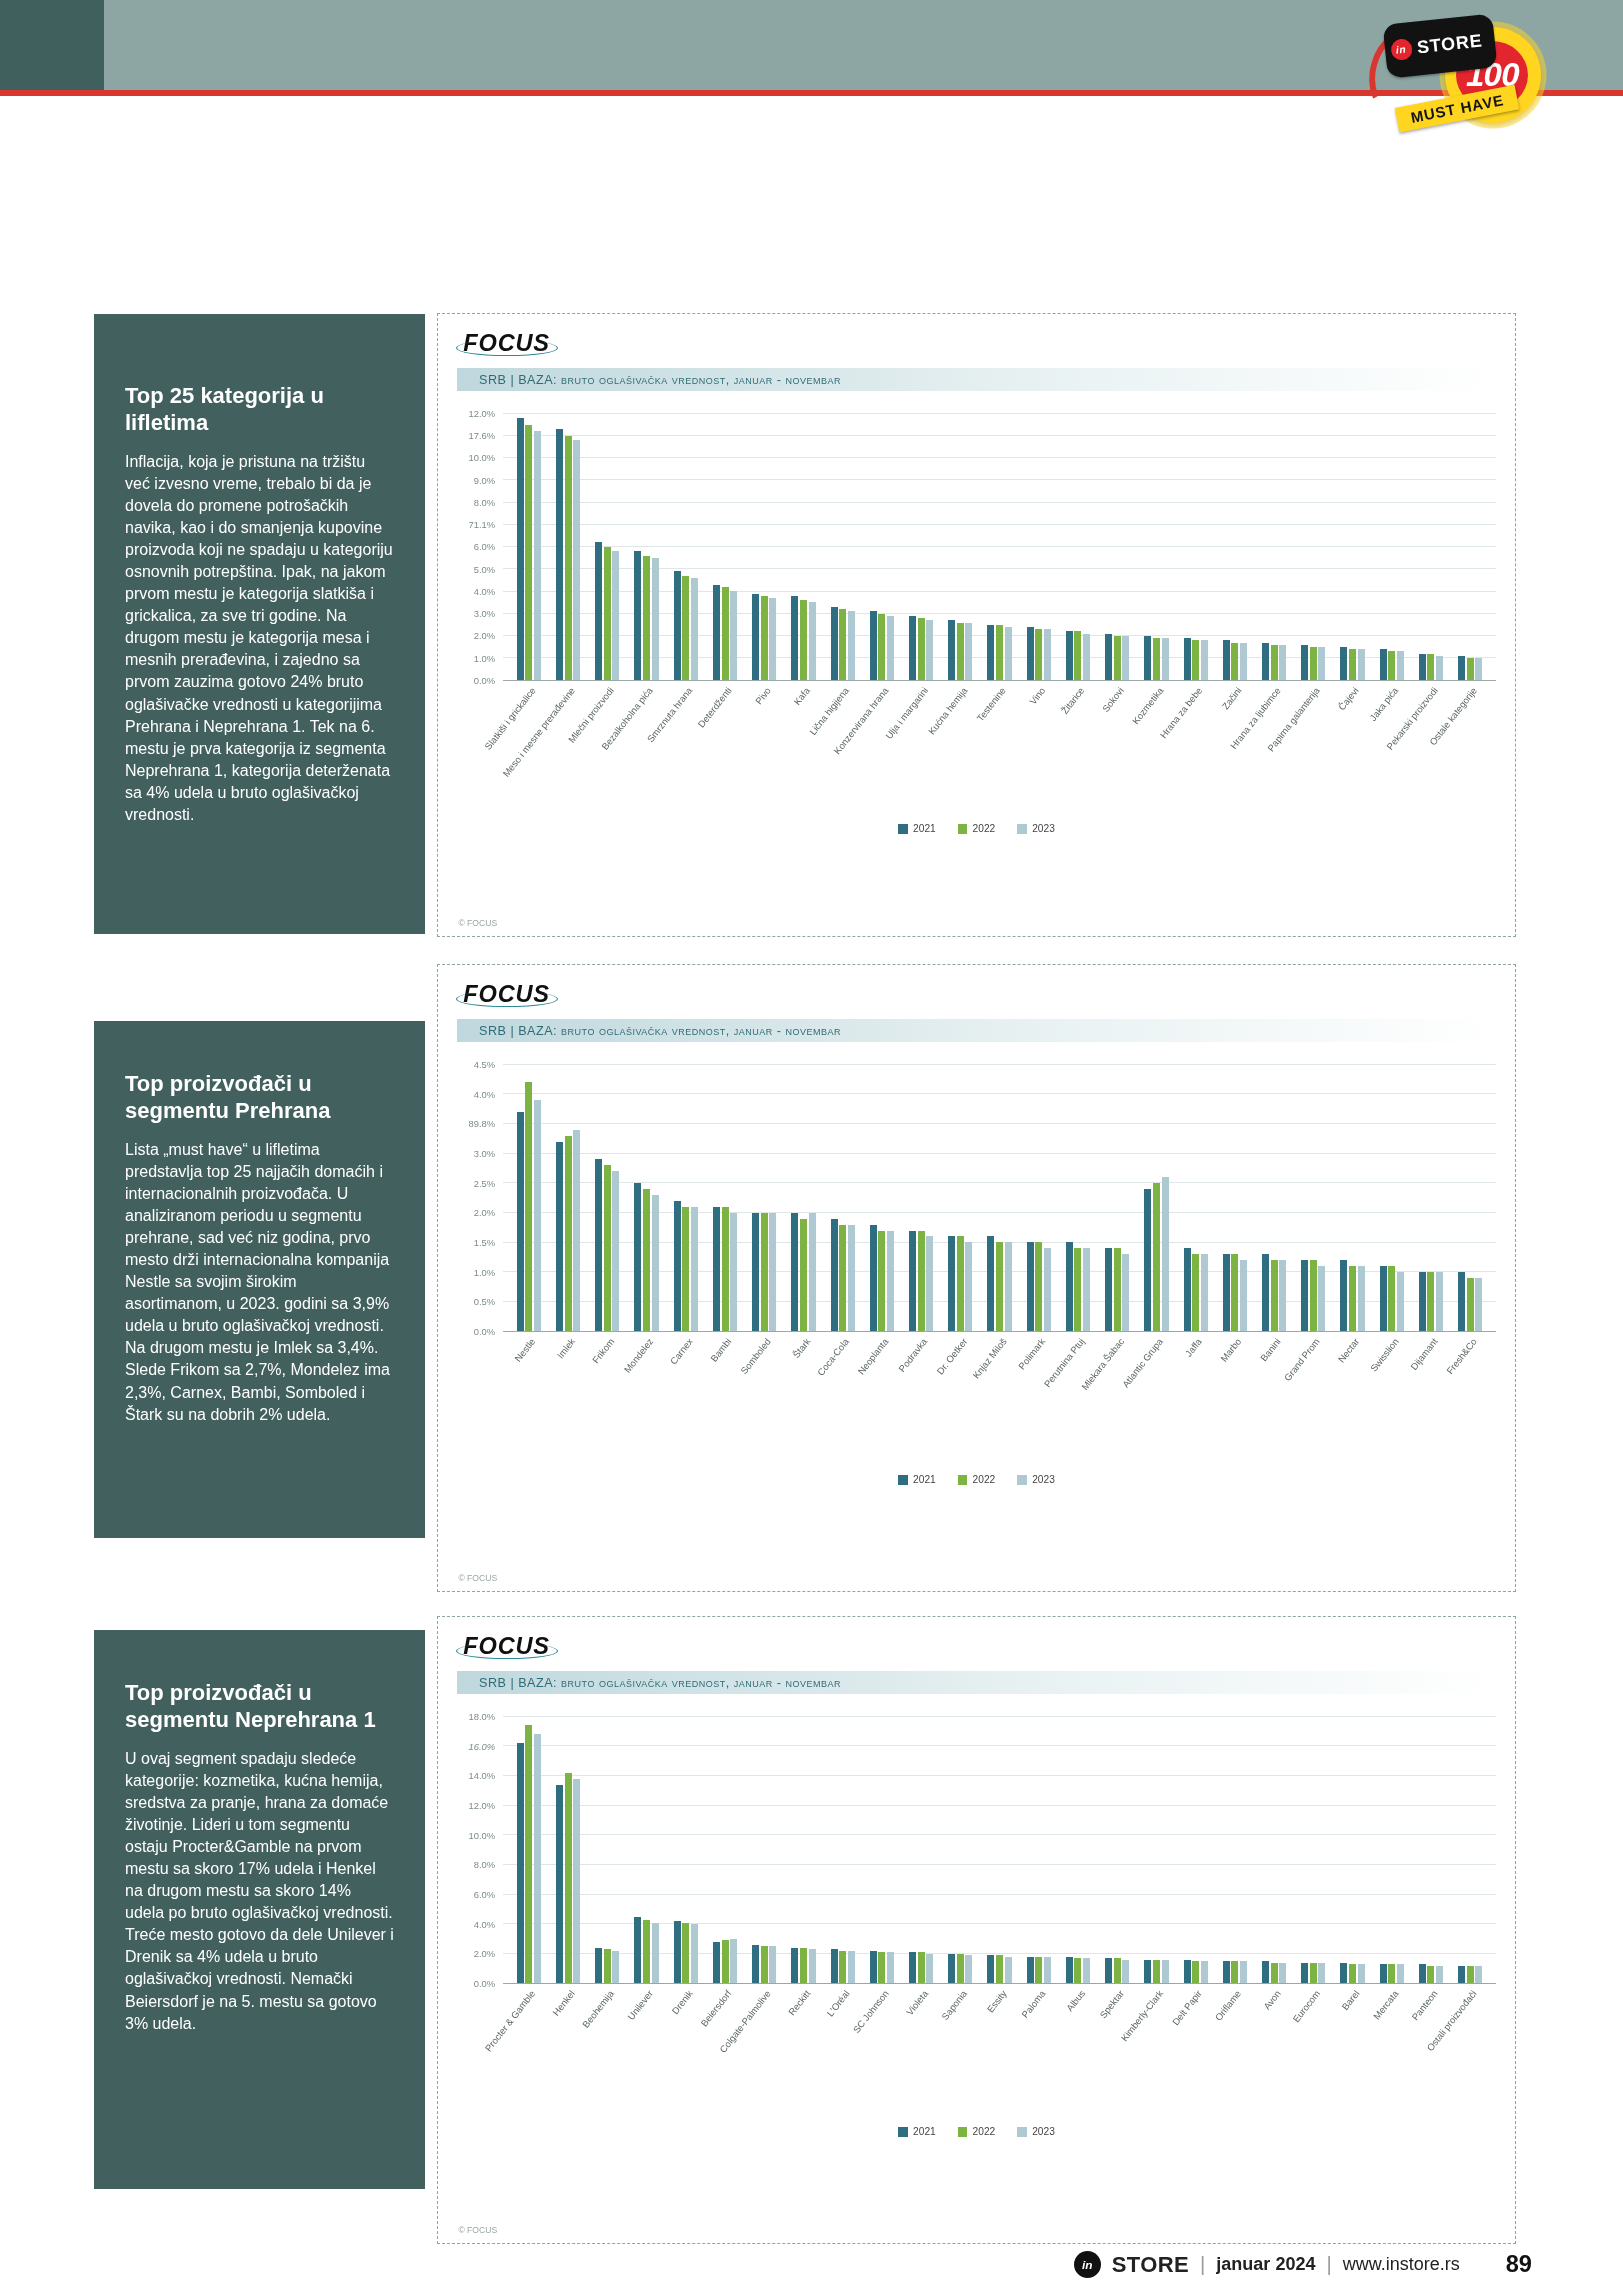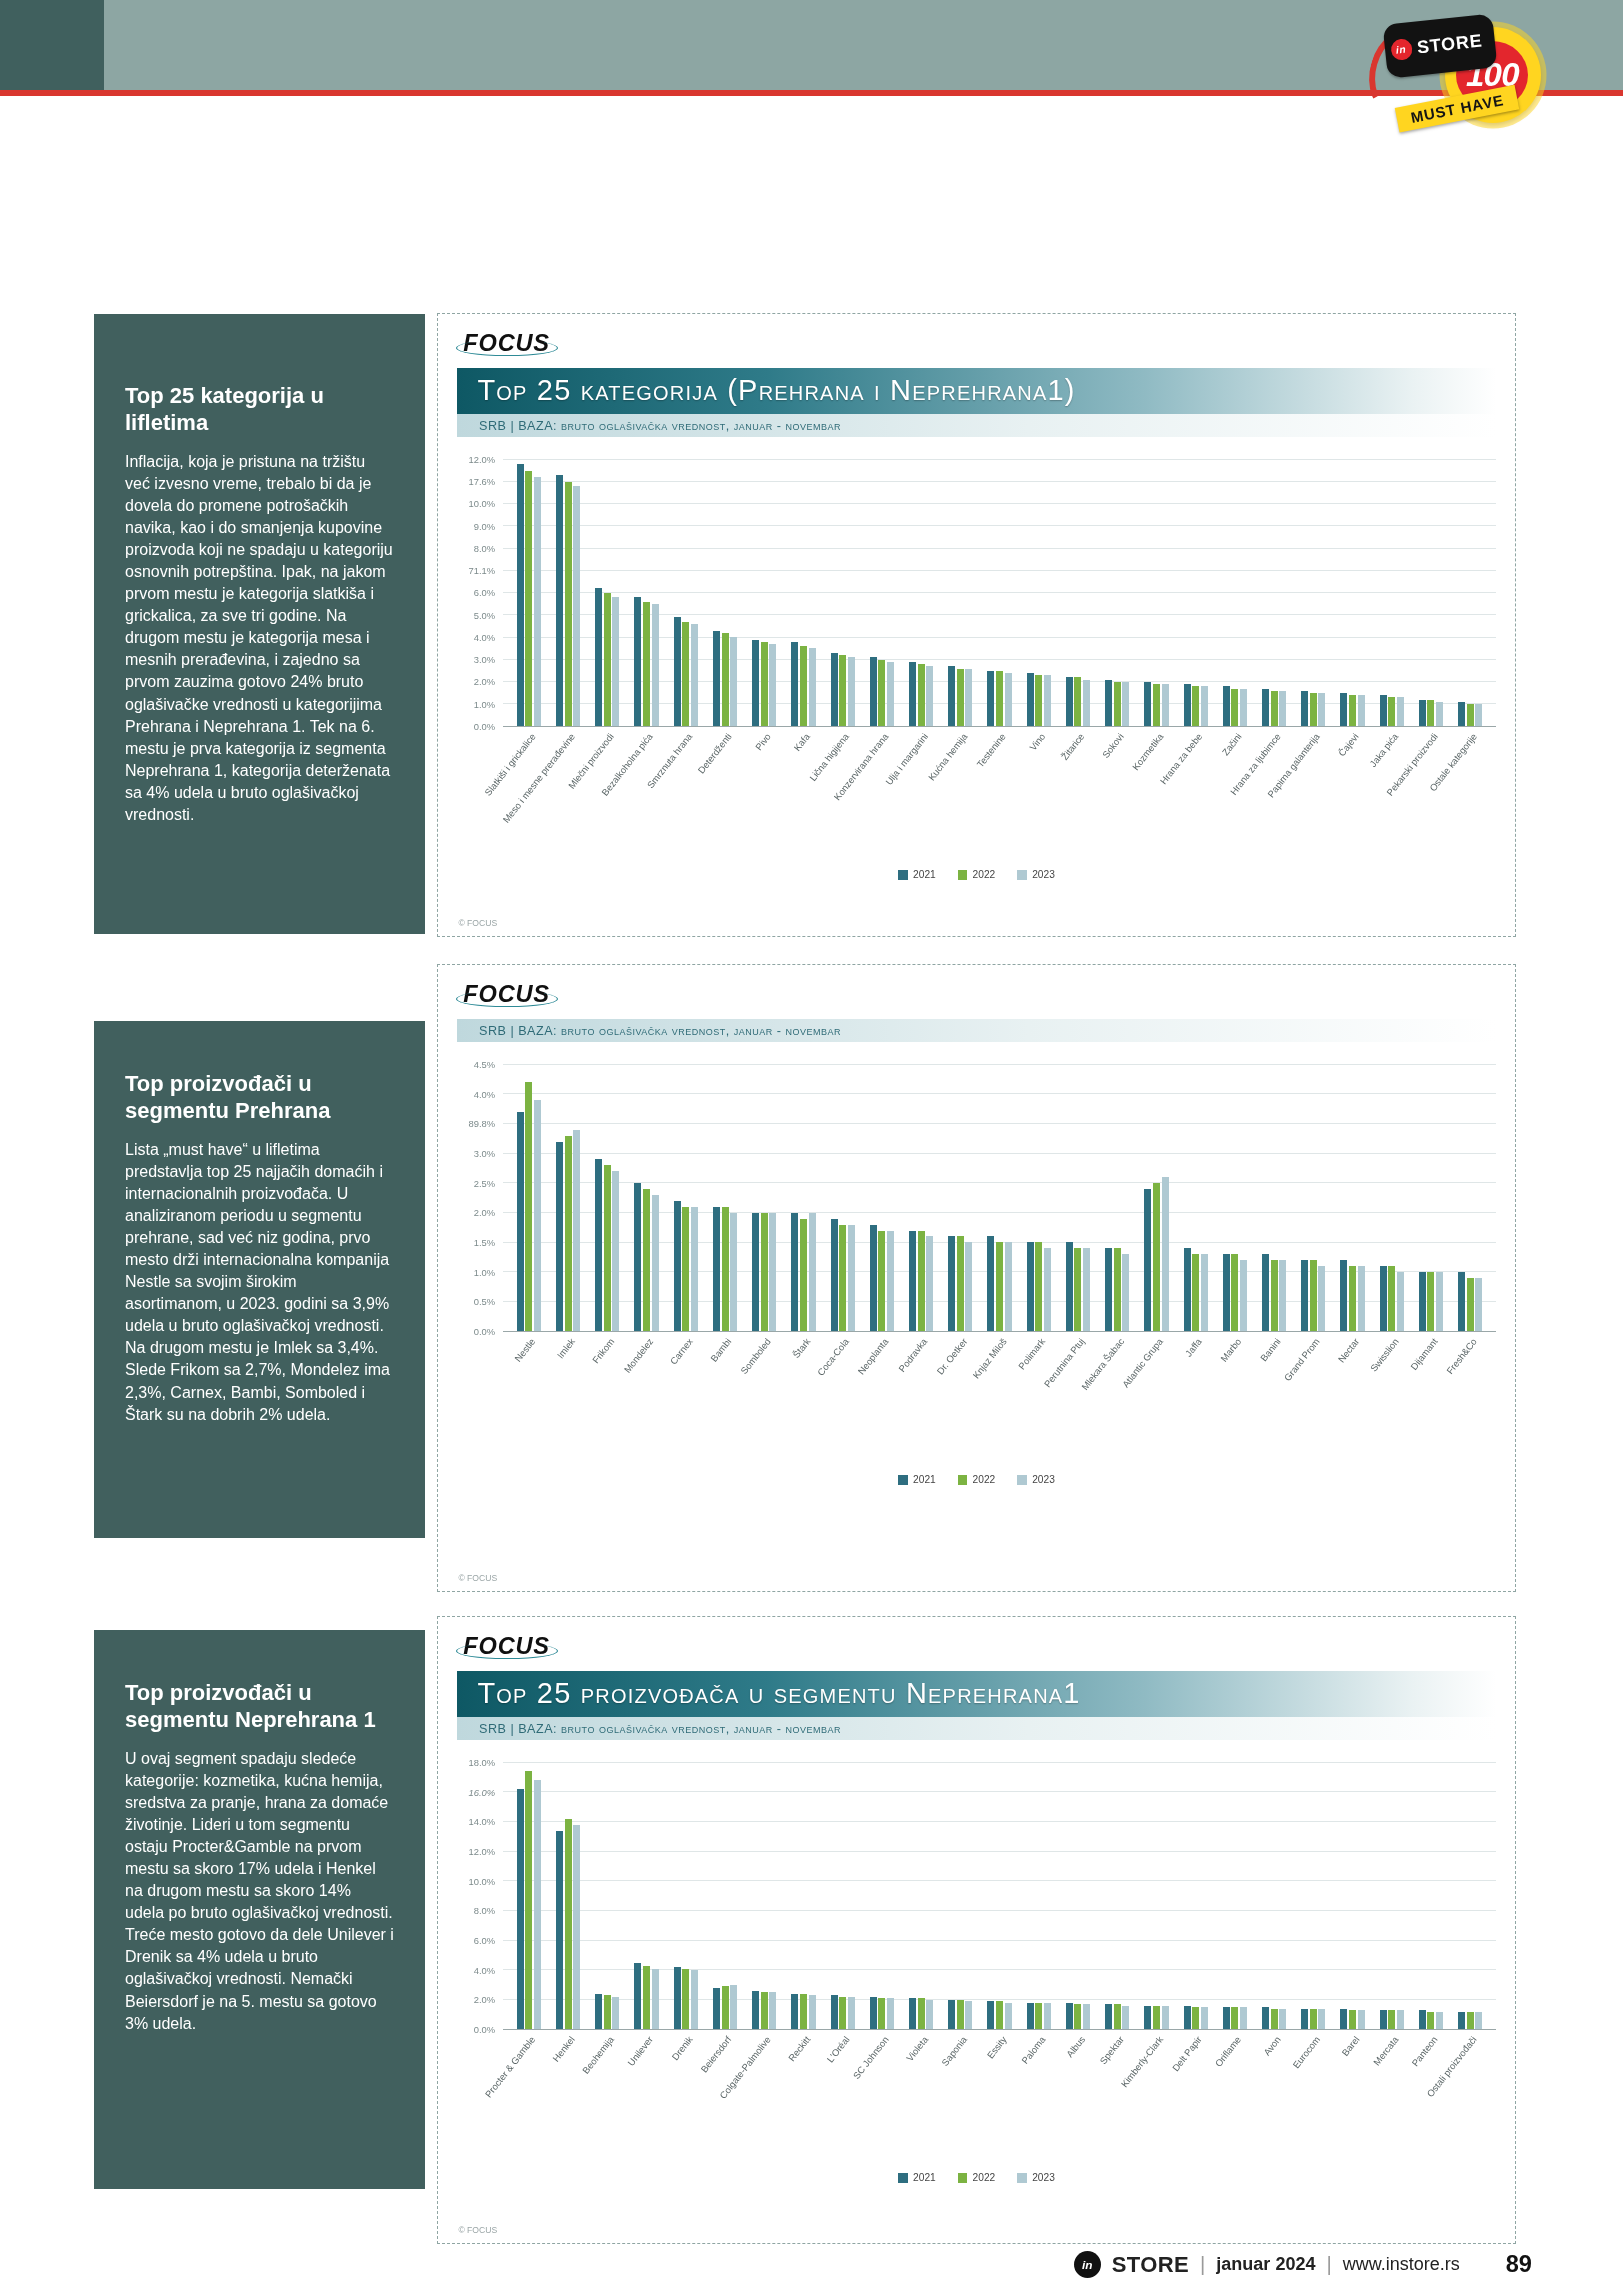--- a/index.html
+++ b/index.html
@@ -85,23 +85,20 @@
     <div class="ribbon">MUST HAVE</div>
   </div>
 
   <aside class="sidebar" id="sb0">
     <h2>Top 25 kategorija u lifletima</h2>
     <p>Inflacija, koja je pristuna na tržištu već izvesno vreme, trebalo bi da je dovela do promene potrošačkih navika, kao i do smanjenja kupovine proizvoda koji ne spadaju u kategoriju osnovnih potrepština. Ipak, na jakom prvom mestu je kategorija slatkiša i grickalica, za sve tri godine. Na drugom mestu je kategorija mesa i mesnih prerađevina, i zajedno sa prvom zauzima gotovo 24% bruto oglašivačke vrednosti u kategorijima Prehrana i Neprehrana 1. Tek na 6. mestu je prva kategorija iz segmenta Neprehrana 1, kategorija deterženata sa 4% udela u bruto oglašivačkoj vrednosti.</p>
   </aside>
 
   <section class="panel" id="panel0">
     <div class="focus-logo">FOCUS</div>
-    <div class="banner">
-      <span class="title">Top 25 kategorija (Prehrana i Neprehrana1)</span>
-    </div>
     <div class="subtitle">SRB | BAZA: bruto oglašivačka vrednost, januar - novembar</div>
     <div class="chart">
       <div class="yaxis">
           <div class="ytick" style="bottom: 100%;">12.0%</div>
           <div class="ytick" style="bottom: 91.6667%;">17.6%</div>
           <div class="ytick" style="bottom: 83.3333%;">10.0%</div>
           <div class="ytick" style="bottom: 75%;">9.0%</div>
           <div class="ytick" style="bottom: 66.6667%;">8.0%</div>
           <div class="ytick" style="bottom: 58.3333%;">71.1%</div>
           <div class="ytick" style="bottom: 50%;">6.0%</div>
@@ -586,23 +583,20 @@
     <div class="srcnote">© FOCUS</div>
   </section>
 
   <aside class="sidebar" id="sb2">
     <h2>Top proizvođači u segmentu Neprehrana 1</h2>
     <p>U ovaj segment spadaju sledeće kategorije: kozmetika, kućna hemija, sredstva za pranje, hrana za domaće životinje. Lideri u tom segmentu ostaju Procter&amp;Gamble na prvom mestu sa skoro 17% udela i Henkel na drugom mestu sa skoro 14% udela po bruto oglašivačkoj vrednosti. Treće mesto gotovo da dele Unilever i Drenik sa 4% udela u bruto oglašivačkoj vrednosti. Nemački Beiersdorf je na 5. mestu sa gotovo 3% udela.</p>
   </aside>
 
   <section class="panel" id="panel2">
     <div class="focus-logo">FOCUS</div>
-    <div class="banner">
-      <span class="title">Top 25 proizvođača u segmentu Neprehrana1</span>
-    </div>
     <div class="subtitle">SRB | BAZA: bruto oglašivačka vrednost, januar - novembar</div>
     <div class="chart">
       <div class="yaxis">
           <div class="ytick" style="bottom: 100%;">18.0%</div>
           <div class="ytick" style="bottom: 88.8889%; font-style: italic;">16.0%</div>
           <div class="ytick" style="bottom: 77.7778%;">14.0%</div>
           <div class="ytick" style="bottom: 66.6667%;">12.0%</div>
           <div class="ytick" style="bottom: 55.5556%;">10.0%</div>
           <div class="ytick" style="bottom: 44.4444%;">8.0%</div>
           <div class="ytick" style="bottom: 33.3333%;">6.0%</div>

